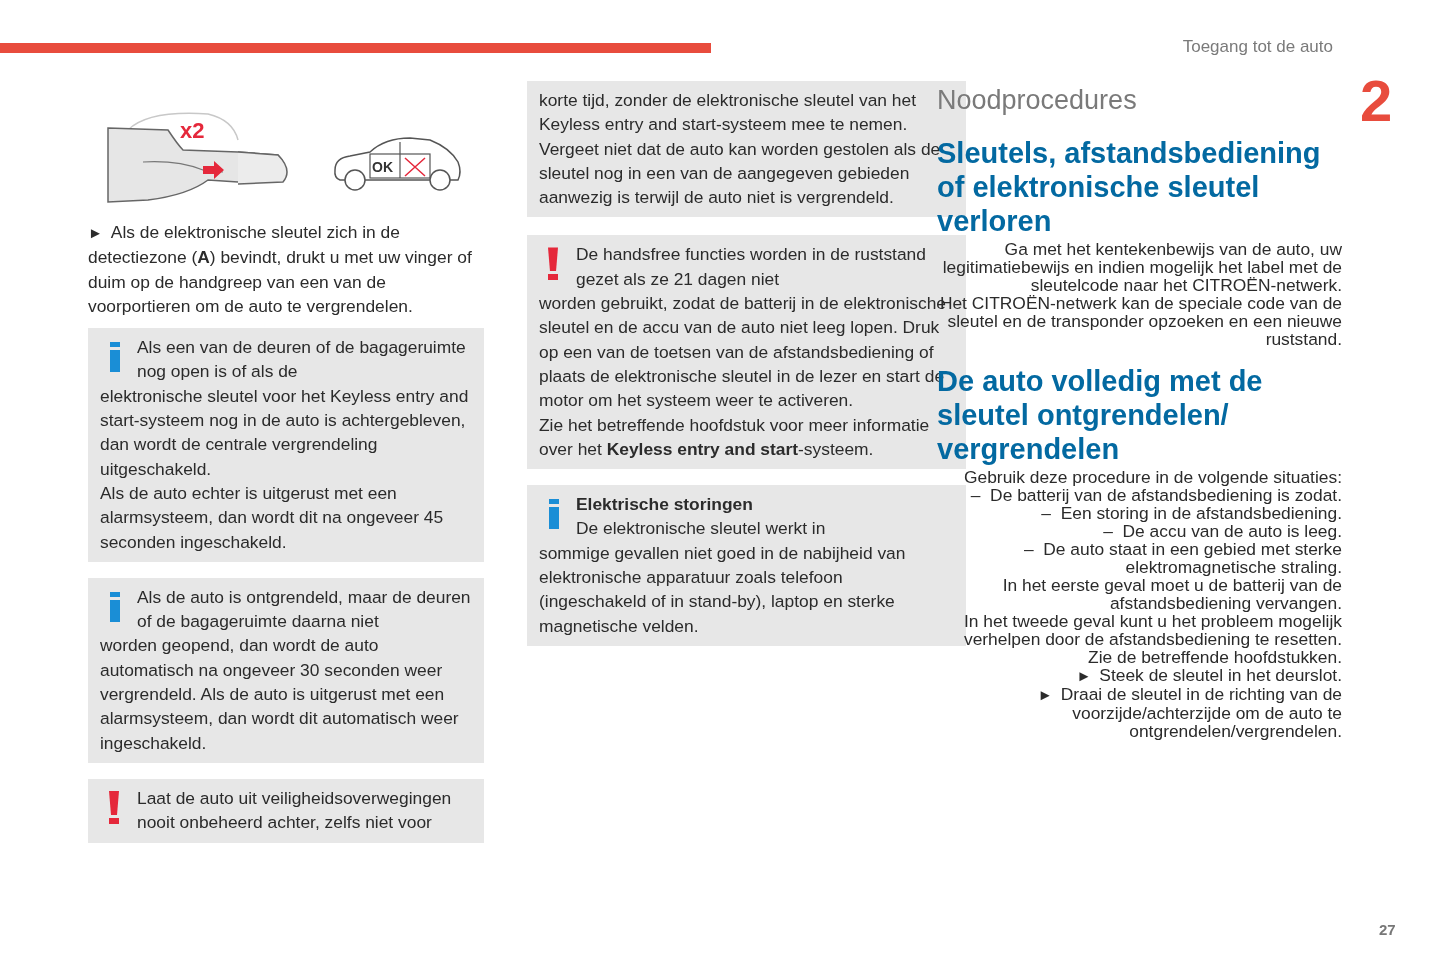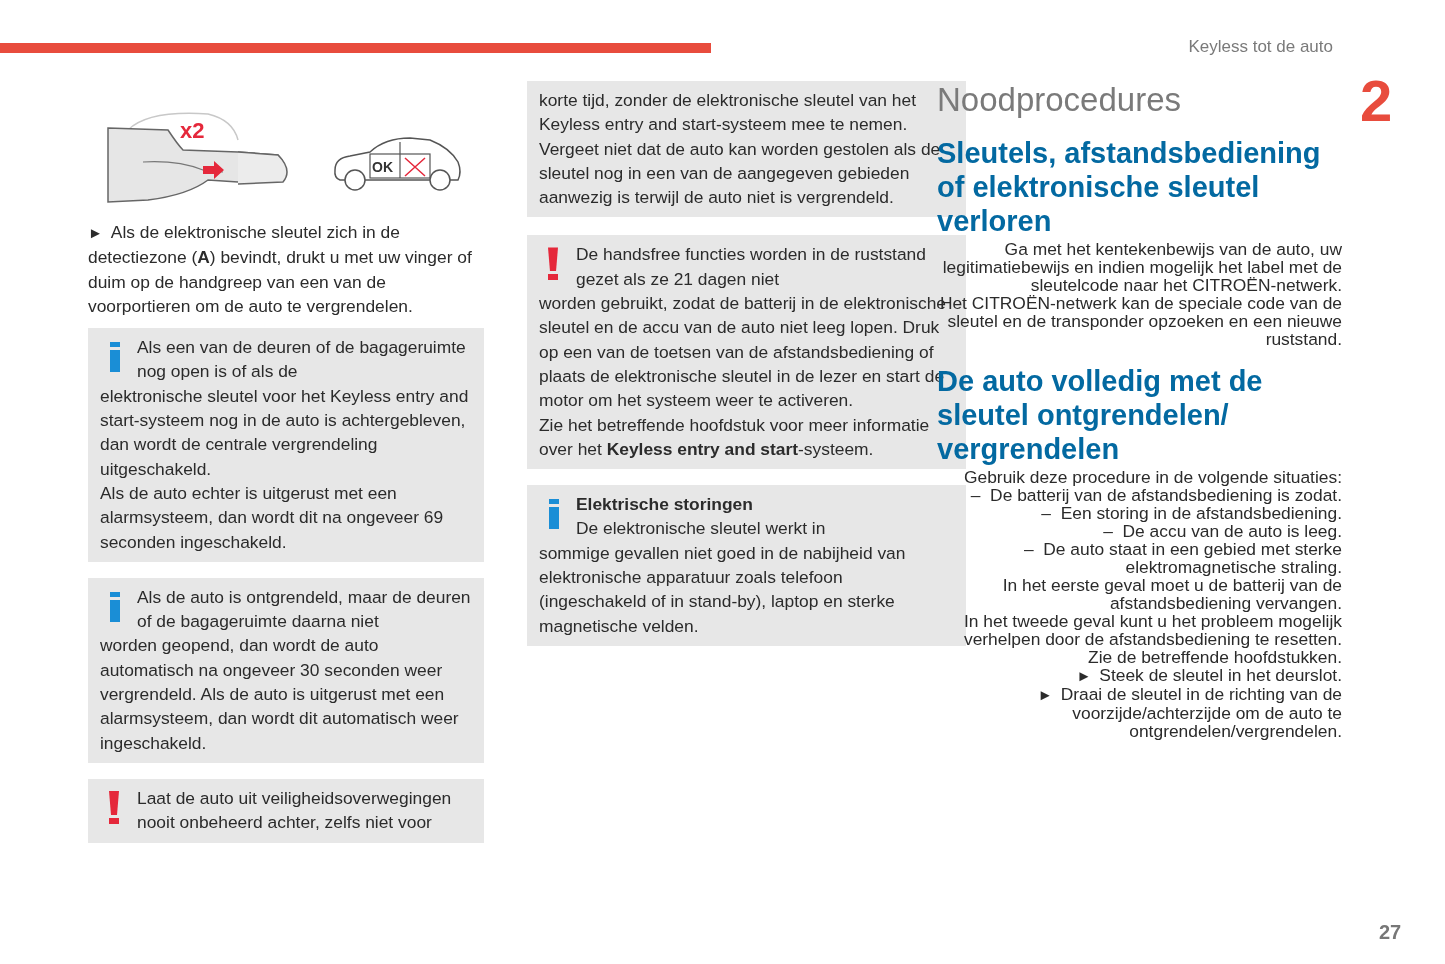--- a/index.html
+++ b/index.html
@@ -1,51 +1,51 @@
 <!DOCTYPE html>
 <html><head>
 <meta charset="utf-8">
 <style>
   html, body { margin:0; padding:0; background:#ffffff; }
   body { width:1445px; height:964px; position:relative; overflow:hidden;
          font-family:"Liberation Sans", sans-serif; color:#2b2b2b; }
   .topbar { position:absolute; left:0; top:43px; width:711px; height:10px; background:#e84c3d; }
   .running-head { position:absolute; right:112px; top:37px; font-size:17px; color:#7a7a7a; }
   .chapter-num { position:absolute; left:1360px; top:72px; font-size:58px; font-weight:bold; color:#e84c3d; line-height:1; }
-  .page-num { position:absolute; left:1379px; top:921px; font-size:20px; font-weight:bold; color:#777; }
+  .page-num { position:absolute; left:1379px; top:921px; font-size:15px; font-weight:bold; color:#777; }
 
   .col { position:absolute; font-size:17.4px; line-height:24.3px; }
   .col1 { left:88px; top:100px; width:396px; }
   .col2 { left:527px; top:81px; width:439px; }
   .col3 { left:937px; top:80px; width:405px; }
 
   .illus { height:118px; position:relative; margin-bottom:2px; }
   p { margin:0; }
   .box { background:#e7e7e7; padding:7px 12px 8px 12px; position:relative; }
   .box + .box { margin-top:16px; }
   .gap { height:10px; }
   .icon-info { position:absolute; left:22px; top:14px; width:10px; height:30px; }
   .icon-info .dot { position:absolute; left:0; top:0; width:10px; height:5px; background:#1a8ed6; }
   .icon-info .bar { position:absolute; left:0; top:8px; width:10px; height:22px; background:#1a8ed6; }
   .icon-warn { position:absolute; left:20px; top:12px; width:12px; height:34px; }
   .icon-warn .bar { position:absolute; left:1px; top:0; width:10px; height:24px; background:#e5283b; clip-path:polygon(0 0,100% 0,80% 100%,20% 100%); }
   .icon-warn .dot { position:absolute; left:1px; top:27px; width:10px; height:6px; background:#e5283b; }
   .indent { padding-left:37px; }
   .tri { font-size:15px; margin-right:8px; }
 
-  .section-title { font-size:33px; color:#7a7a7a; line-height:40px; margin:0 0 16px 0; }
+  .section-title { font-size:27px; color:#7a7a7a; line-height:40px; margin:0 0 16px 0; }
   h2 { font-size:29px; font-weight:bold; color:#0369a1; line-height:34px; margin:0 0 2px 0; }
   .col3 p { line-height:18px;text-align:right; }
   .spacer { height:16px; }
 </style>
 </head>
 <body>
 
 <div class="topbar"></div>
-<div class="running-head">Keyless tot de auto</div>
+<div class="running-head">Toegang tot de auto</div>
 <div class="chapter-num">2</div>
 <div class="page-num">27</div>
 
 <div class="col col1">
   <div class="illus">
     <svg width="380" height="118" viewBox="0 0 380 118">
       <path d="M40 30 Q60 10 120 14 Q145 20 150 40" fill="none" stroke="#c8c8c8" stroke-width="1.5"></path>
       <path d="M20 28 L80 30 Q90 45 95 50 L150 52 L190 55 Q200 65 195 78 L150 82 L120 80 Q100 95 60 100 L20 102 Z" fill="#e6e6e6" stroke="#666" stroke-width="1.5"></path>
       <path d="M150 52 L190 55 Q205 70 195 82 L150 84" fill="#ececec" stroke="#666" stroke-width="1.5"></path>
       <path d="M55 62 Q90 60 115 70 L135 72" fill="none" stroke="#777" stroke-width="1.2"></path>
@@ -66,21 +66,21 @@
   <p><span class="tri">►</span><span>Als de elektronische sleutel zich in de detectiezone (</span><b>A</b><span>) bevindt, drukt u met uw vinger of duim op de handgreep van een van de voorportieren om de auto te vergrendelen.</span></p>
 
   <div class="gap"></div>
   <div class="box">
     <span class="icon-info">
         <span class="dot"></span>
         <span class="bar"></span>
       </span>
     <p class="indent">Als een van de deuren of de bagageruimte nog open is of als de</p>
     <p>elektronische sleutel voor het Keyless entry and start-systeem nog in de auto is achtergebleven, dan wordt de centrale vergrendeling uitgeschakeld.</p>
-    <p>Als de auto echter is uitgerust met een alarmsysteem, dan wordt dit na ongeveer 69 seconden ingeschakeld.</p>
+    <p>Als de auto echter is uitgerust met een alarmsysteem, dan wordt dit na ongeveer 45 seconden ingeschakeld.</p>
   </div>
   <div class="box">
     <span class="icon-info">
         <span class="dot"></span>
         <span class="bar"></span>
       </span>
     <p class="indent">Als de auto is ontgrendeld, maar de deuren of de bagageruimte daarna niet</p>
     <p>worden geopend, dan wordt de auto automatisch na ongeveer 30 seconden weer vergrendeld. Als de auto is uitgerust met een alarmsysteem, dan wordt dit automatisch weer ingeschakeld.</p>
   </div>
   <div class="box">

